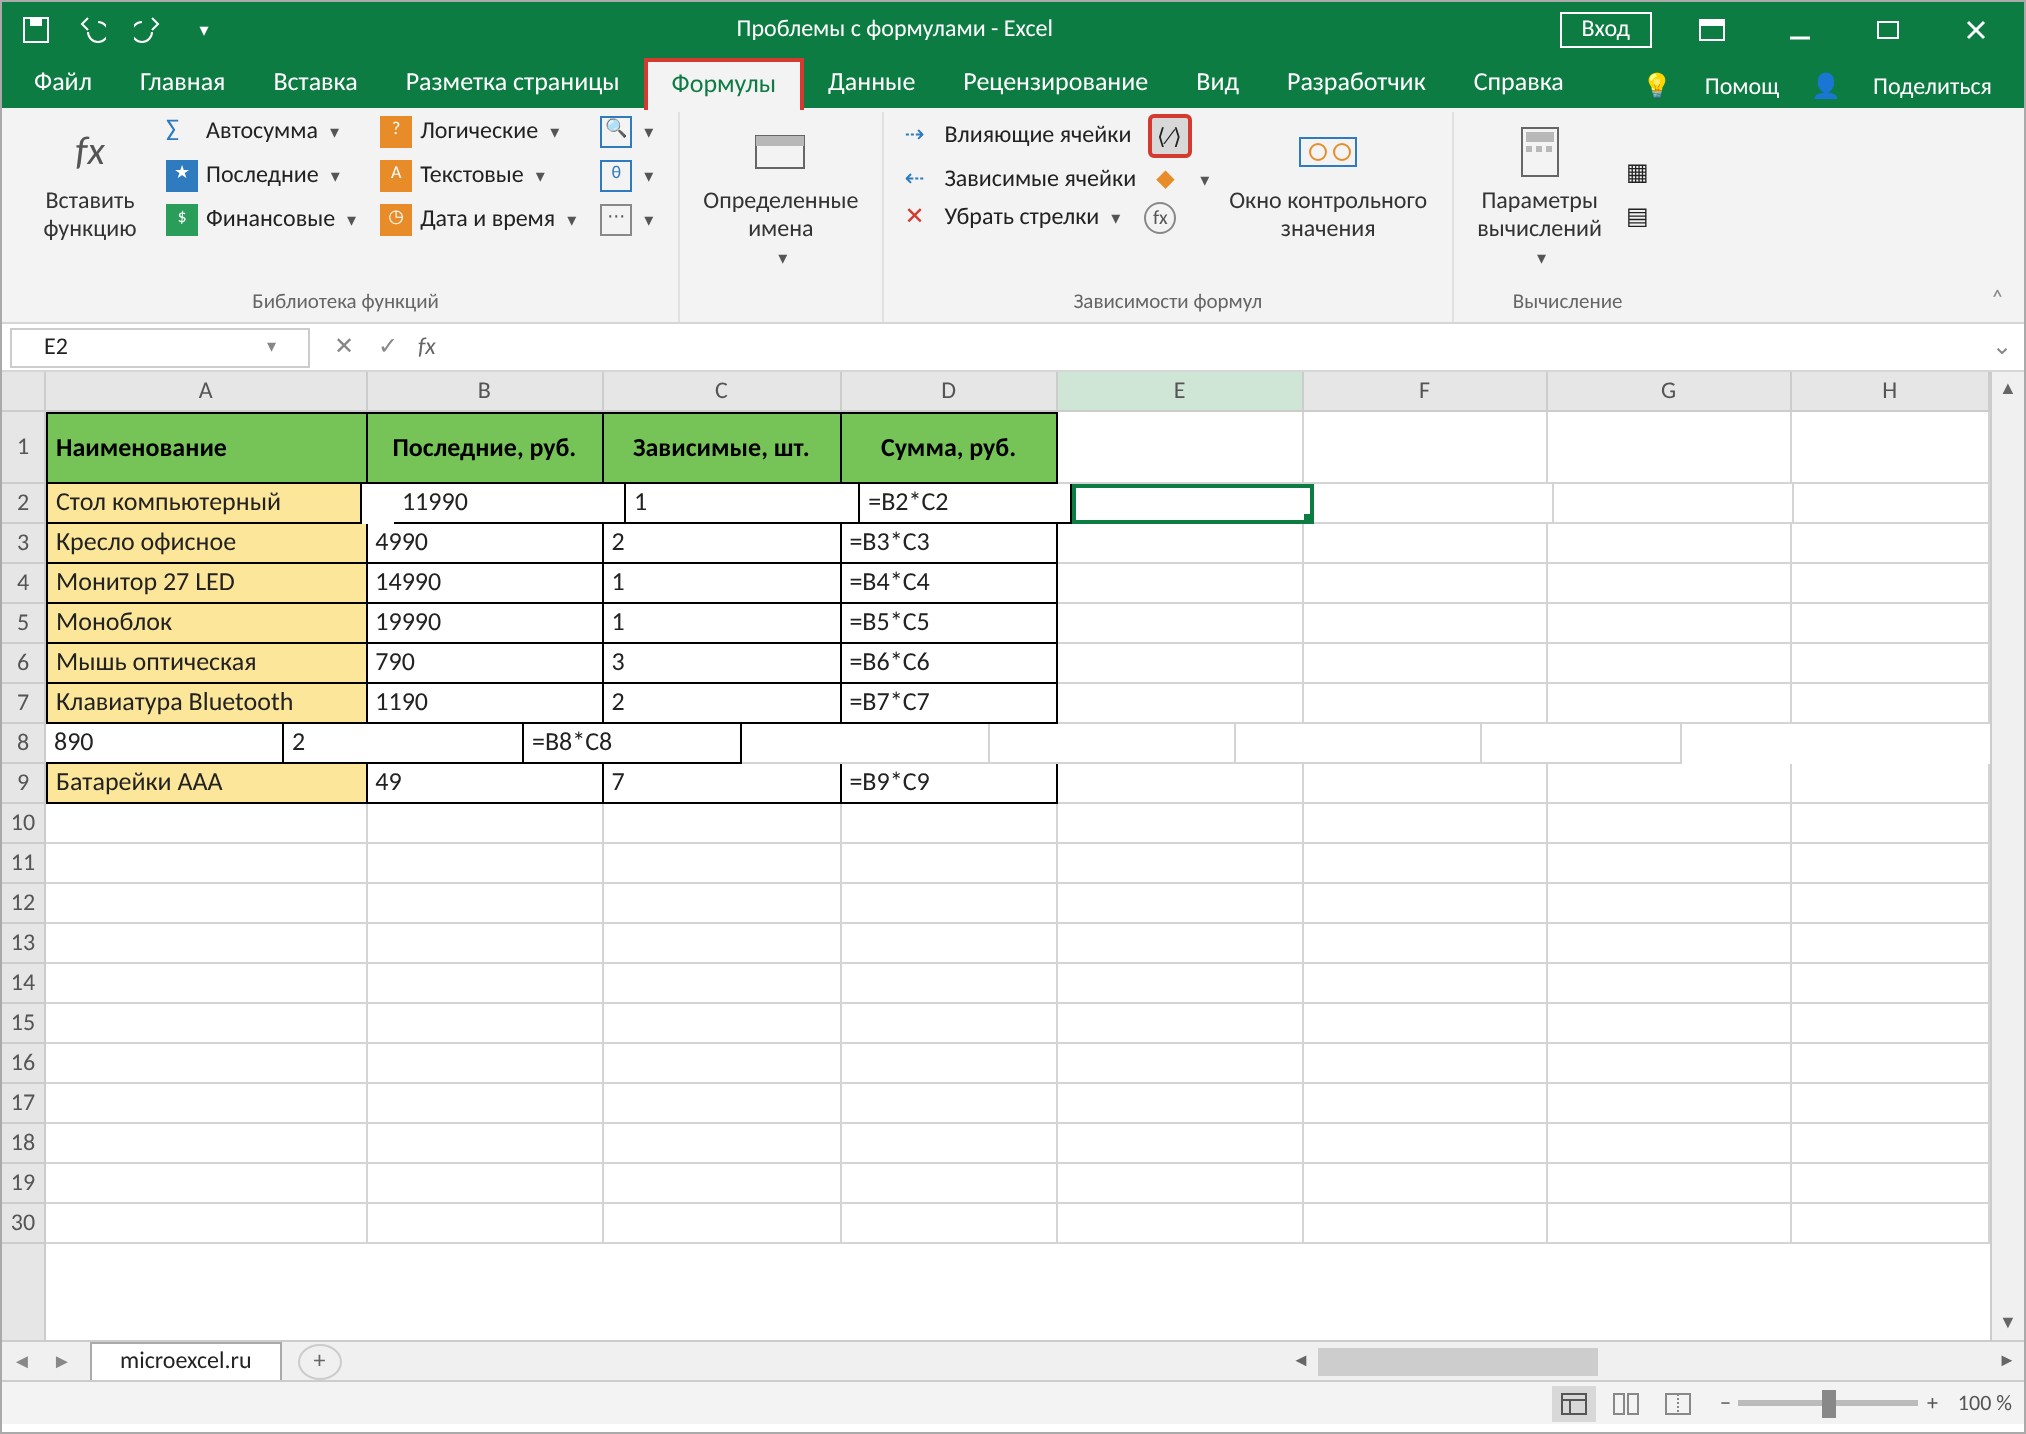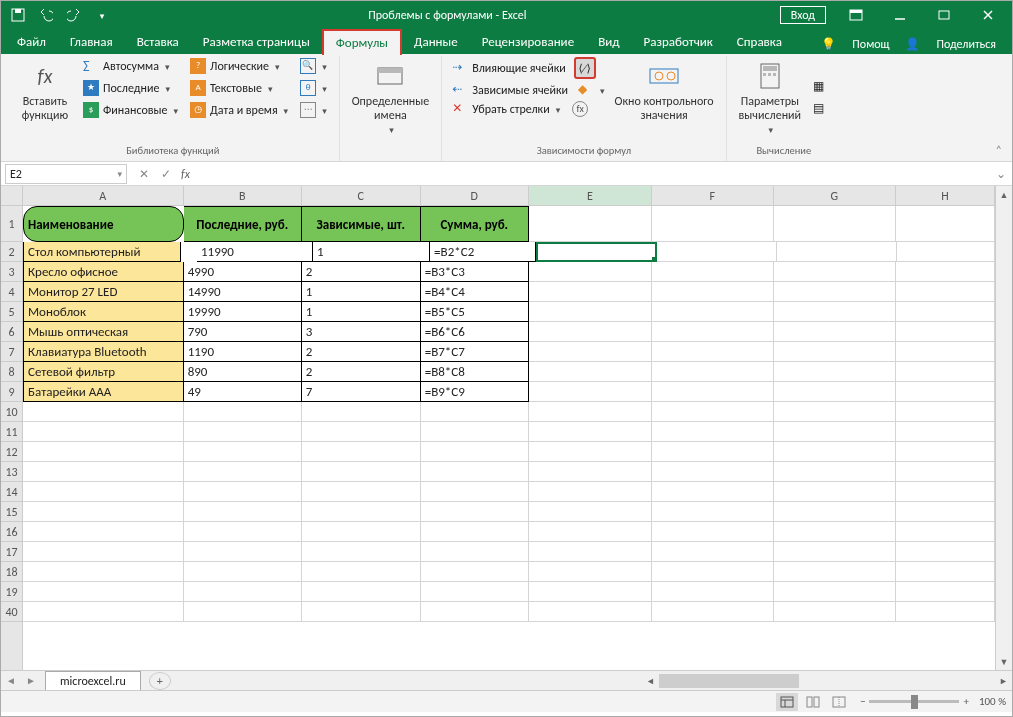--- a/index.html
+++ b/index.html
@@ -24,41 +24,41 @@
 .lib{display:flex;}
 .lib-col{display:flex;flex-direction:column;gap:2px;}
 .lib-col .libbtn{display:flex;align-items:center;gap:4px;padding:2px 6px;font-size:12px;}
 .lib-col .libbtn .ico{width:16px;height:16px;}
 .depgrp{display:flex;flex-direction:column;gap:1px;}
 .depgrp .drow{display:flex;align-items:center;gap:4px;padding:1px 4px;font-size:12px;}
 .depgrp .drow .ico{width:16px;height:16px;}
 .show-formulas{width:22px;height:22px;border:2px solid #d43a2f;border-radius:3px;background:#d8d8d8;margin-left:4px;display:flex;align-items:center;justify-content:center;}
 .dropdown-caret{font-size:9px;color:#555;margin-left:2px;}
 .namebox-row{height:24px;background:#fff;border-bottom:1px solid #d6d6d6;display:flex;align-items:center;}
-.namebox{width:122px;height:20px;border:1px solid #ccc;margin-left:4px;padding:0 4px;font-size:12px;display:flex;align-items:center;justify-content:space-between;gap:24px;}
+.namebox{width:150px;height:20px;border:1px solid #ccc;margin-left:4px;padding:0 16px;font-size:12px;display:flex;align-items:center;justify-content:space-between;gap:24px;}
 .fxarea{display:flex;align-items:center;flex:1;margin-left:6px;}
 .fxarea .fxbtn{width:22px;height:20px;display:flex;align-items:center;justify-content:center;color:#888;}
 .fxarea .fxlabel{font-style:italic;color:#666;margin:0 4px;}
 .fxarea .fxinput{flex:1;height:20px;border:none;font-size:12px;padding:0 4px;}
 .fxarea .fxcaret{width:16px;color:#888;}
 .sheet{position:relative;height:484px;display:flex;}
 .rownums{width:22px;background:#e6e6e6;border-right:1px solid #ccc;}
 .rownums .rh{height:20px;border-bottom:1px solid #ccc;background:#e6e6e6;}
 .rownums .rn{height:20px;border-bottom:1px solid #ccc;font-size:12px;text-align:center;line-height:20px;color:#555;}
 .rownums .rn.big{height:36px;line-height:36px;}
 .gridwrap{flex:1;overflow:hidden;position:relative;}
 .colhead{display:flex;height:20px;background:#e6e6e6;border-bottom:1px solid #ccc;}
 .colhead .ch{border-right:1px solid #ccc;text-align:center;font-size:12px;color:#555;line-height:20px;}
 .colhead .ch.sel{background:#cfe6d7;}
 .datagrid{position:relative;}
 .gridrow{display:flex;height:20px;}
 .gridrow.big{height:36px;}
 .cell{border-right:1px solid #d4d4d4;border-bottom:1px solid #d4d4d4;padding:0 4px;font-size:13px;display:flex;align-items:center;overflow:hidden;white-space:nowrap;}
 .hdr .cell{background:#76c457;font-weight:bold;text-align:center;justify-content:center;border:1px solid #000;border-left:none;border-top:1px solid #000;color:#000;}
-.hdr .cell:first-child{border-left:1px solid #000;justify-content:flex-start;border-radius:14px;}
+.hdr .cell:first-child{border-left:1px solid #000;justify-content:flex-start;}
 .body .cell.nA{background:#fce69a;border:1px solid #000;border-top:none;border-left:1px solid #000;}
 .body .cell.nB,.body .cell.nC,.body .cell.nD{border:1px solid #000;border-top:none;border-left:none;}
 .cell.nE.sel{border:2px solid #0d7c42;position:relative;}
 .cell.nE.sel::after{content:"";position:absolute;right:-3px;bottom:-3px;width:6px;height:6px;background:#0d7c42;}
 .vscroll{width:17px;background:#f0f0f0;border-left:1px solid #ccc;}
 .vscroll .vup,.vscroll .vdown{height:17px;display:flex;align-items:center;justify-content:center;color:#666;font-size:9px;}
 .vscroll .vtrack{height:450px;position:relative;}
 .hscroll-area{height:20px;display:flex;border-top:1px solid #ccc;}
 .sheet-tabs{display:flex;align-items:center;flex:1;background:#f0f0f0;}
 .sheet-tabs .nav{width:20px;text-align:center;color:#888;font-size:10px;}
@@ -327,21 +327,21 @@
         <div class="rn">10</div>
         <div class="rn">11</div>
         <div class="rn">12</div>
         <div class="rn">13</div>
         <div class="rn">14</div>
         <div class="rn">15</div>
         <div class="rn">16</div>
         <div class="rn">17</div>
         <div class="rn">18</div>
         <div class="rn">19</div>
-        <div class="rn">40</div>
+        <div class="rn">30</div>
       </div>
   </div>
   <div class="gridwrap">
     <div class="colhead" id="colhead">
         <div class="ch" style="width: 162px;">A</div>
         <div class="ch" style="width: 119px;">B</div>
         <div class="ch" style="width: 120px;">C</div>
         <div class="ch" style="width: 109px;">D</div>
         <div class="ch sel" style="width: 124px;">E</div>
         <div class="ch" style="width: 123px;">F</div>
@@ -413,21 +413,20 @@
           <div class="cell nA" style="width: 162px;">Клавиатура Bluetooth</div>
           <div class="cell nB" style="width: 119px;">1190</div>
           <div class="cell nC" style="width: 120px;">2</div>
           <div class="cell nD" style="width: 109px;">=B7*C7</div>
           <div class="cell nE" style="width: 124px;"></div>
           <div class="cell nF" style="width: 123px;"></div>
           <div class="cell nG" style="width: 123px;"></div>
           <div class="cell nH" style="width: 100px;"></div>
         </div>
         <div class="gridrow body">
-          <div class="cell nA" style="width: 162px;">Сетевой фильтр</div>
           <div class="cell nB" style="width: 119px;">890</div>
           <div class="cell nC" style="width: 120px;">2</div>
           <div class="cell nD" style="width: 109px;">=B8*C8</div>
           <div class="cell nE" style="width: 124px;"></div>
           <div class="cell nF" style="width: 123px;"></div>
           <div class="cell nG" style="width: 123px;"></div>
           <div class="cell nH" style="width: 100px;"></div>
         </div>
         <div class="gridrow body">
           <div class="cell nA" style="width: 162px;">Батарейки ААА</div>

